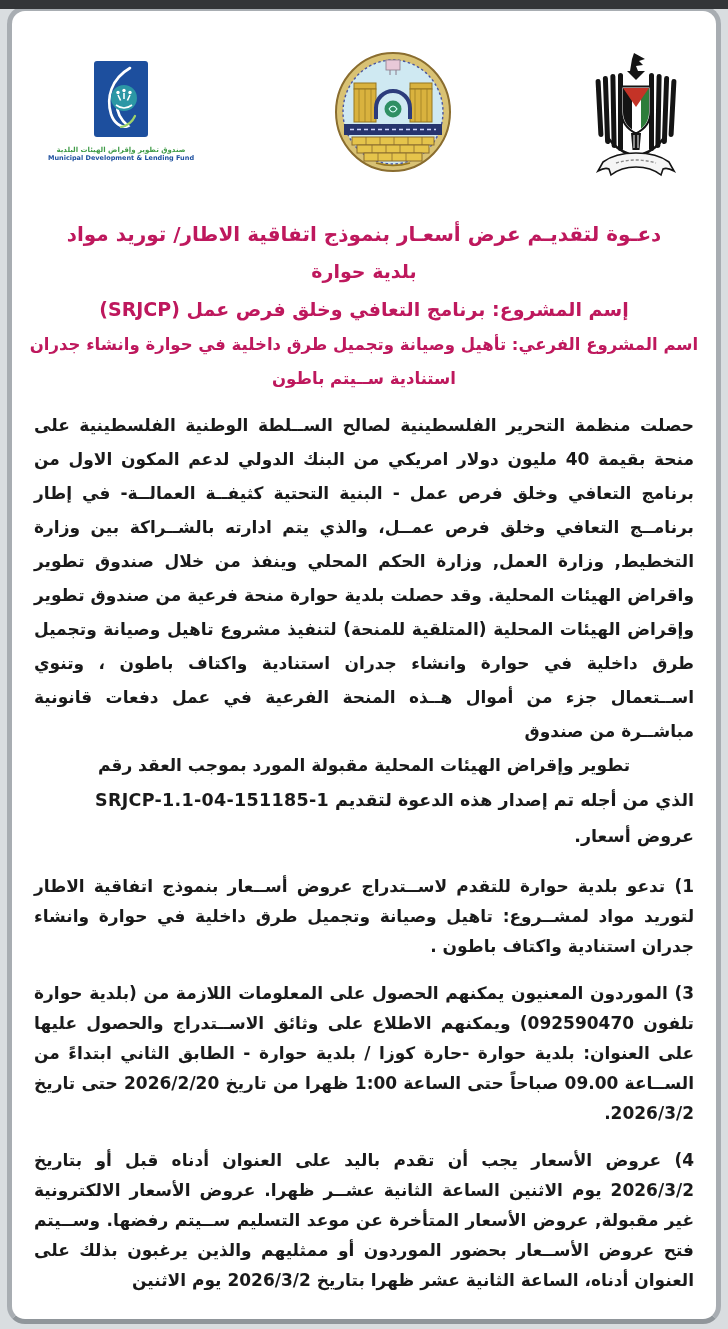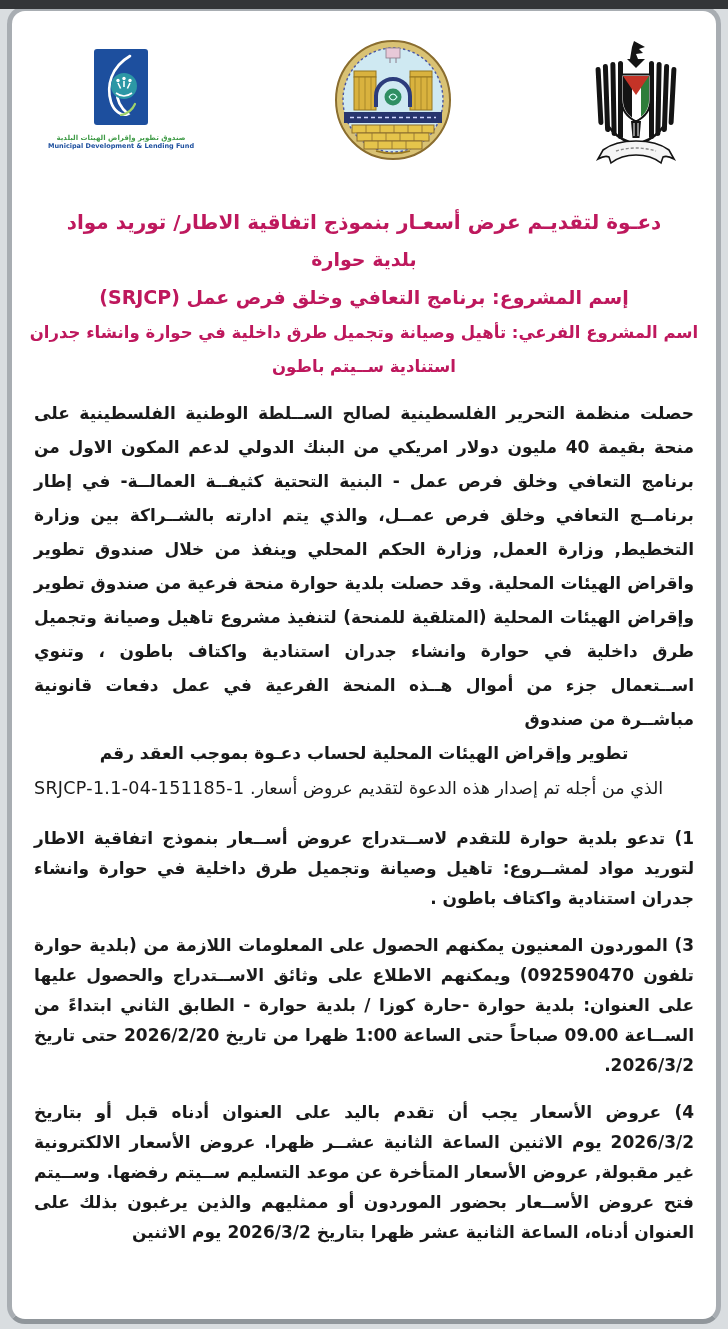--- a/index.html
+++ b/index.html
@@ -9,37 +9,37 @@
     font-family:"DejaVu Sans",sans-serif;
   }
   .top-dark-bar{position:absolute;top:0;left:0;width:728px;height:9px;background:#333538;z-index:5;}
   .card{
     position:absolute;top:6px;left:7px;right:7px;bottom:5px;
     background:#ffffff;border:5px solid #a8adb2;border-bottom-color:#90969b;
     border-radius:18px;overflow:hidden;
     display:flex;flex-direction:column;
   }
   
-  .logo-row{display:flex;justify-content:space-between;align-items:flex-start;padding:28px 28px 0 34px;height:152px;}
+  .logo-row{display:flex;justify-content:space-between;align-items:flex-start;padding:40px 28px 0 34px;height:152px;}
   .mdlf{width:150px;display:flex;flex-direction:column;align-items:center;margin-top:10px;}
   .mdlf-text-ar{font-size:7px;font-weight:bold;color:#3f9b47;margin-top:5px;white-space:nowrap;}
   .mdlf-text-en{font-size:6.5px;font-weight:bold;color:#1d4f9e;white-space:nowrap;}
   .seal-wrap{margin-top:0;}
   .emblem-wrap{margin-top:0;margin-right:6px;}
   
   .titles{text-align:center;margin-top:14px;direction:rtl;color:#be185d;}
   .t1{font-size:20px;font-weight:bold;line-height:34px;}
   .t2{font-size:19px;font-weight:bold;line-height:40px;}
   .t3{font-size:19px;font-weight:bold;line-height:37px;}
   .t4{font-size:16.5px;font-weight:bold;line-height:34px;}
   
   .doc-body{padding:6px 22px 0 22px;color:#1a1a1a;}
   .para{direction:rtl;text-align:justify;font-size:17px;font-weight:bold;line-height:34px;margin-top:6px;}
   .para-tail{direction:rtl;text-align:center;font-size:17px;font-weight:bold;line-height:34px;}
-  .contract-line{direction:ltr;text-align:left;font-size:17.5px;font-weight:normal;line-height:36px;}
+  .contract-line{direction:ltr;text-align:right;font-size:17.5px;font-weight:bold;line-height:36px;}
   .contract-line .num{letter-spacing:.3px;}
   .item{direction:rtl;text-align:justify;font-size:17px;font-weight:bold;line-height:30px;margin-top:17px;}
 </style>
 </head>
 <body>
 
 <div class="top-dark-bar"></div>
 
 <div class="card">
 
@@ -125,21 +125,21 @@
 
   <div class="titles">
     <div class="t1">دعـوة لتقديـم عرض أسعـار بنموذج اتفاقية الاطار/ توريد مواد</div>
     <div class="t2">بلدية حوارة</div>
     <div class="t3">إسم المشروع: برنامج التعافي وخلق فرص عمل (SRJCP)</div>
     <div class="t4">اسم المشروع الفرعي: تأهيل وصيانة  وتجميل طرق داخلية في حوارة وانشاء جدران استنادية ســيتم باطون</div>
   </div>
 
   <div class="doc-body">
     <div class="para">حصلت منظمة التحرير الفلسطينية لصالح الســلطة الوطنية الفلسطينية على منحة بقيمة 40 مليون دولار امريكي  من البنك الدولي لدعم المكون الاول من برنامج التعافي وخلق فرص عمل - البنية التحتية كثيفــة العمالــة- في إطار برنامــج التعافي وخلق فرص عمــل، والذي يتم ادارته بالشــراكة بين وزارة التخطيط, وزارة العمل, وزارة الحكم المحلي وينفذ من خلال صندوق تطوير واقراض الهيئات المحلية. وقد حصلت بلدية  حوارة  منحة فرعية من صندوق تطوير وإقراض الهيئات المحلية (المتلقية للمنحة) لتنفيذ مشروع تاهيل وصيانة  وتجميل طرق داخلية في حوارة وانشاء جدران استنادية واكتاف باطون ، وتنوي اســتعمال جزء من أموال هــذه المنحة الفرعية في عمل دفعات قانونية مباشــرة من صندوق</div>
-    <div class="para-tail">تطوير وإقراض الهيئات المحلية لحساب دعـوة بموجب العقد رقم</div>
+    <div class="para-tail">تطوير وإقراض الهيئات المحلية مقبولة المورد بموجب العقد رقم</div>
     <div class="contract-line">
       <span class="num">SRJCP-1.1-04-151185-1</span>
       <span dir="rtl">الذي من أجله تم إصدار هذه الدعوة لتقديم عروض أسعار.</span>
     </div>
 
     <div class="item"><span>1)</span> <span>تدعو بلدية  حوارة  للتقدم لاســتدراج عروض أســعار بنموذج اتفاقية الاطار لتوريد مواد لمشــروع:</span> <span>تاهيل وصيانة  وتجميل طرق داخلية في حوارة وانشاء جدران استنادية واكتاف باطون .</span></div>
     <div class="item"><span>3)</span> <span>الموردون المعنيون يمكنهم الحصول على المعلومات اللازمة من (بلدية حوارة  تلفون 092590470) ويمكنهم الاطلاع على وثائق الاســتدراج والحصول عليها على العنوان: بلدية حوارة -حارة كوزا / بلدية حوارة - الطابق الثاني  ابتداءً من الســاعة 09.00 صباحاً حتى الساعة 1:00 ظهرا من تاريخ 2026/2/20 حتى تاريخ 2026/3/2.</span></div>
     <div class="item"><span>4)</span> <span>عروض الأسعار يجب أن تقدم باليد على العنوان أدناه قبل أو بتاريخ 2026/3/2  يوم الاثنين الساعة الثانية عشــر ظهرا. عروض الأسعار الالكترونية غير مقبولة, عروض الأسعار المتأخرة عن موعد التسليم ســيتم رفضها. وســيتم فتح عروض الأســعار بحضور الموردون أو ممثليهم والذين يرغبون بذلك على العنوان أدناه، الساعة الثانية عشر ظهرا بتاريخ 2026/3/2  يوم الاثنين</span></div>
 
   </div>

